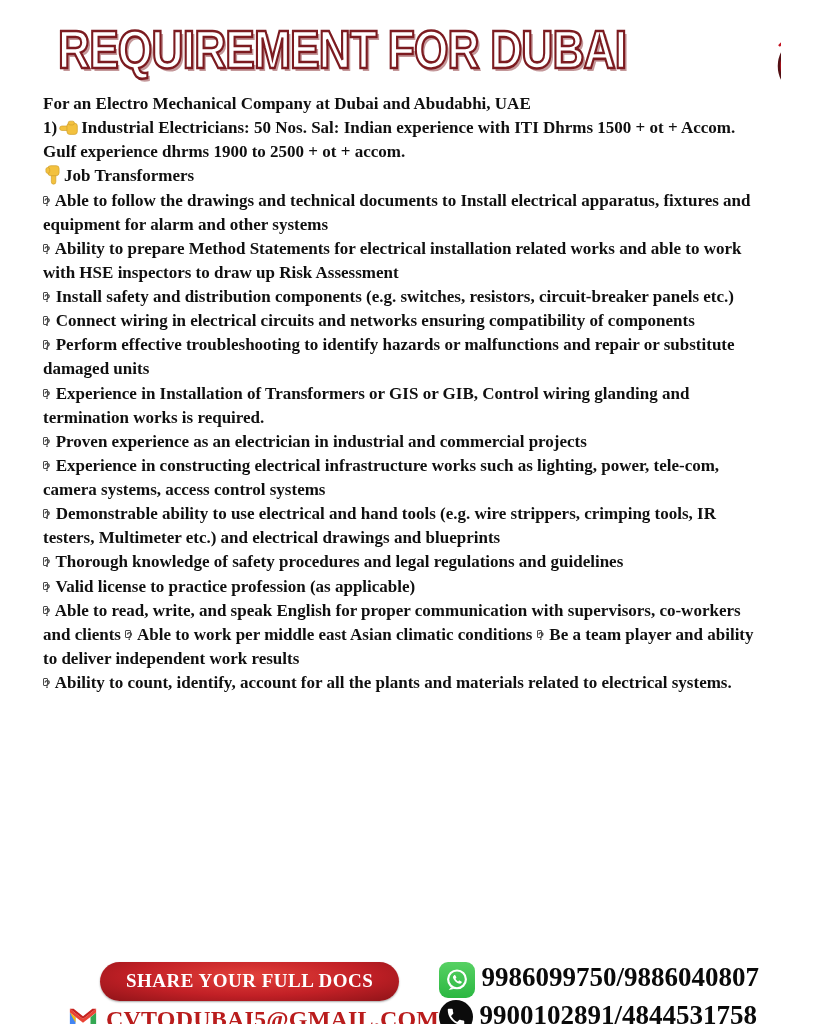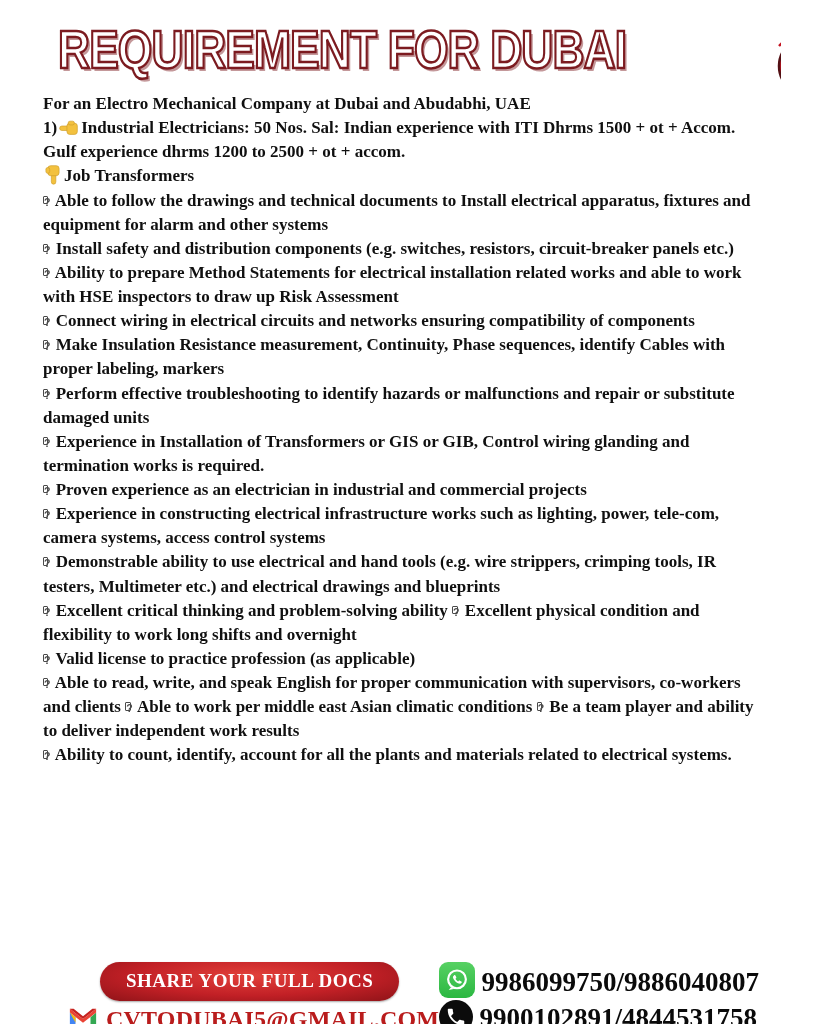--- a/index.html
+++ b/index.html
@@ -90,21 +90,21 @@
     font-family: "Liberation Serif", serif;
     font-weight: 700;
     font-size: 19px;
     letter-spacing: .5px;
     white-space: nowrap;
   }
   .email-row { display: flex; align-items: center; gap: 8px; }
   .email-text { font-size: 24px; letter-spacing: .2px; color: #b91c1c; }
 
   .ftr-right { display: flex; flex-direction: column; gap: 2px; padding-right: 2px; }
-  .contact-row { display: flex; align-items: flex-end; gap: 6px; }
+  .contact-row { display: flex; align-items: flex-start; gap: 6px; }
   .contact-num { font-size: 27px; color: #0a0a0a; white-space: nowrap; }
 
   .wa-badge {
     width: 36px; height: 36px; border-radius: 9px;
     background: linear-gradient(180deg, #57d163 0%, #2bb741 100%);
     display: flex; align-items: center; justify-content: center;
     flex: none;
   }
   .ph-badge {
     width: 34px; height: 34px; border-radius: 50%;
@@ -144,40 +144,39 @@
 
   <main class="doc">
     <p>For an Electro Mechanical Company at Dubai and Abudabhi, UAE</p>
 
     <p><span>1)</span><svg class="hand-svg" width="20" height="18" viewBox="0 0 24 20">
           <rect x="0.8" y="7.6" width="14" height="5.4" rx="2.7" fill="#f3c13e" stroke="#cf9f2c" stroke-width="0.8"></rect>
           <rect x="9.5" y="4.2" width="12.5" height="13.5" rx="3.4" fill="#f3c13e" stroke="#cf9f2c" stroke-width="0.8"></rect>
           <rect x="11" y="1.8" width="7.5" height="4.5" rx="2.2" fill="#f3c13e" stroke="#cf9f2c" stroke-width="0.8"></rect>
         </svg><span>Industrial Electricians: 50 Nos. Sal: Indian experience with ITI Dhrms 1500 + ot + Accom.</span></p>
 
-    <p>Gulf experience dhrms 1200 to 2500 + ot + accom.</p>
+    <p>Gulf experience dhrms 1900 to 2500 + ot + accom.</p>
 
     <p><svg class="hand-svg" width="17" height="20" viewBox="0 0 20 24">
           <rect x="7.4" y="9" width="5.4" height="14" rx="2.7" fill="#f3c13e" stroke="#cf9f2c" stroke-width="0.8"></rect>
           <rect x="3.2" y="0.8" width="13.5" height="12" rx="3.4" fill="#f3c13e" stroke="#cf9f2c" stroke-width="0.8"></rect>
           <rect x="0.9" y="3" width="4.5" height="7" rx="2.2" fill="#f3c13e" stroke="#cf9f2c" stroke-width="0.8"></rect>
         </svg><span>Job Transformers</span></p>
 
     <div id="jd-list">
         <p class="jd-item"><span class="tofu">?</span> Able to follow the drawings and technical documents to Install electrical apparatus, fixtures and equipment for alarm and other systems</p>
+        <p class="jd-item"><span class="tofu">?</span> Ability to prepare Method Statements for electrical installation related works and able to work with HSE inspectors to draw up Risk Assessment</p>
         <p class="jd-item"><span class="tofu">?</span> Install safety and distribution components (e.g. switches, resistors, circuit-breaker panels etc.)</p>
-        <p class="jd-item"><span class="tofu">?</span> Ability to prepare Method Statements for electrical installation related works and able to work with HSE inspectors to draw up Risk Assessment</p>
         <p class="jd-item"><span class="tofu">?</span> Connect wiring in electrical circuits and networks ensuring compatibility of components</p>
-        <p class="jd-item"><span class="tofu">?</span> Make Insulation Resistance measurement, Continuity, Phase sequences, identify Cables with proper labeling, markers</p>
         <p class="jd-item"><span class="tofu">?</span> Perform effective troubleshooting to identify hazards or malfunctions and repair or substitute damaged units</p>
         <p class="jd-item"><span class="tofu">?</span> Experience in Installation of Transformers or GIS or GIB, Control wiring glanding and termination works is required.</p>
         <p class="jd-item"><span class="tofu">?</span> Proven experience as an electrician in industrial and commercial projects</p>
         <p class="jd-item"><span class="tofu">?</span> Experience in constructing electrical infrastructure works such as lighting, power, tele-com, camera systems, access control systems</p>
         <p class="jd-item"><span class="tofu">?</span> Demonstrable ability to use electrical and hand tools (e.g. wire strippers, crimping tools, IR testers, Multimeter etc.) and electrical drawings and blueprints</p>
-        <p class="jd-item"><span class="tofu">?</span> Excellent critical thinking and problem-solving ability <span class="tofu">?</span> Excellent physical condition and flexibility to work long shifts and overnight</p>
+        <p class="jd-item"><span class="tofu">?</span> Thorough knowledge of safety procedures and legal regulations and guidelines</p>
         <p class="jd-item"><span class="tofu">?</span> Valid license to practice profession (as applicable)</p>
         <p class="jd-item"><span class="tofu">?</span> Able to read, write, and speak English for proper communication with supervisors, co-workers and clients <span class="tofu">?</span> Able to work per middle east Asian climatic conditions <span class="tofu">?</span> Be a team player and ability to deliver independent work results</p>
         <p class="jd-item"><span class="tofu">?</span> Ability to count, identify, account for all the plants and materials related to electrical systems.</p>
       </div>
   </main>
 
   <footer class="ftr">
     <div class="ftr-left">
       <button class="share-btn">SHARE YOUR FULL DOCS</button>
       <div class="email-row">

